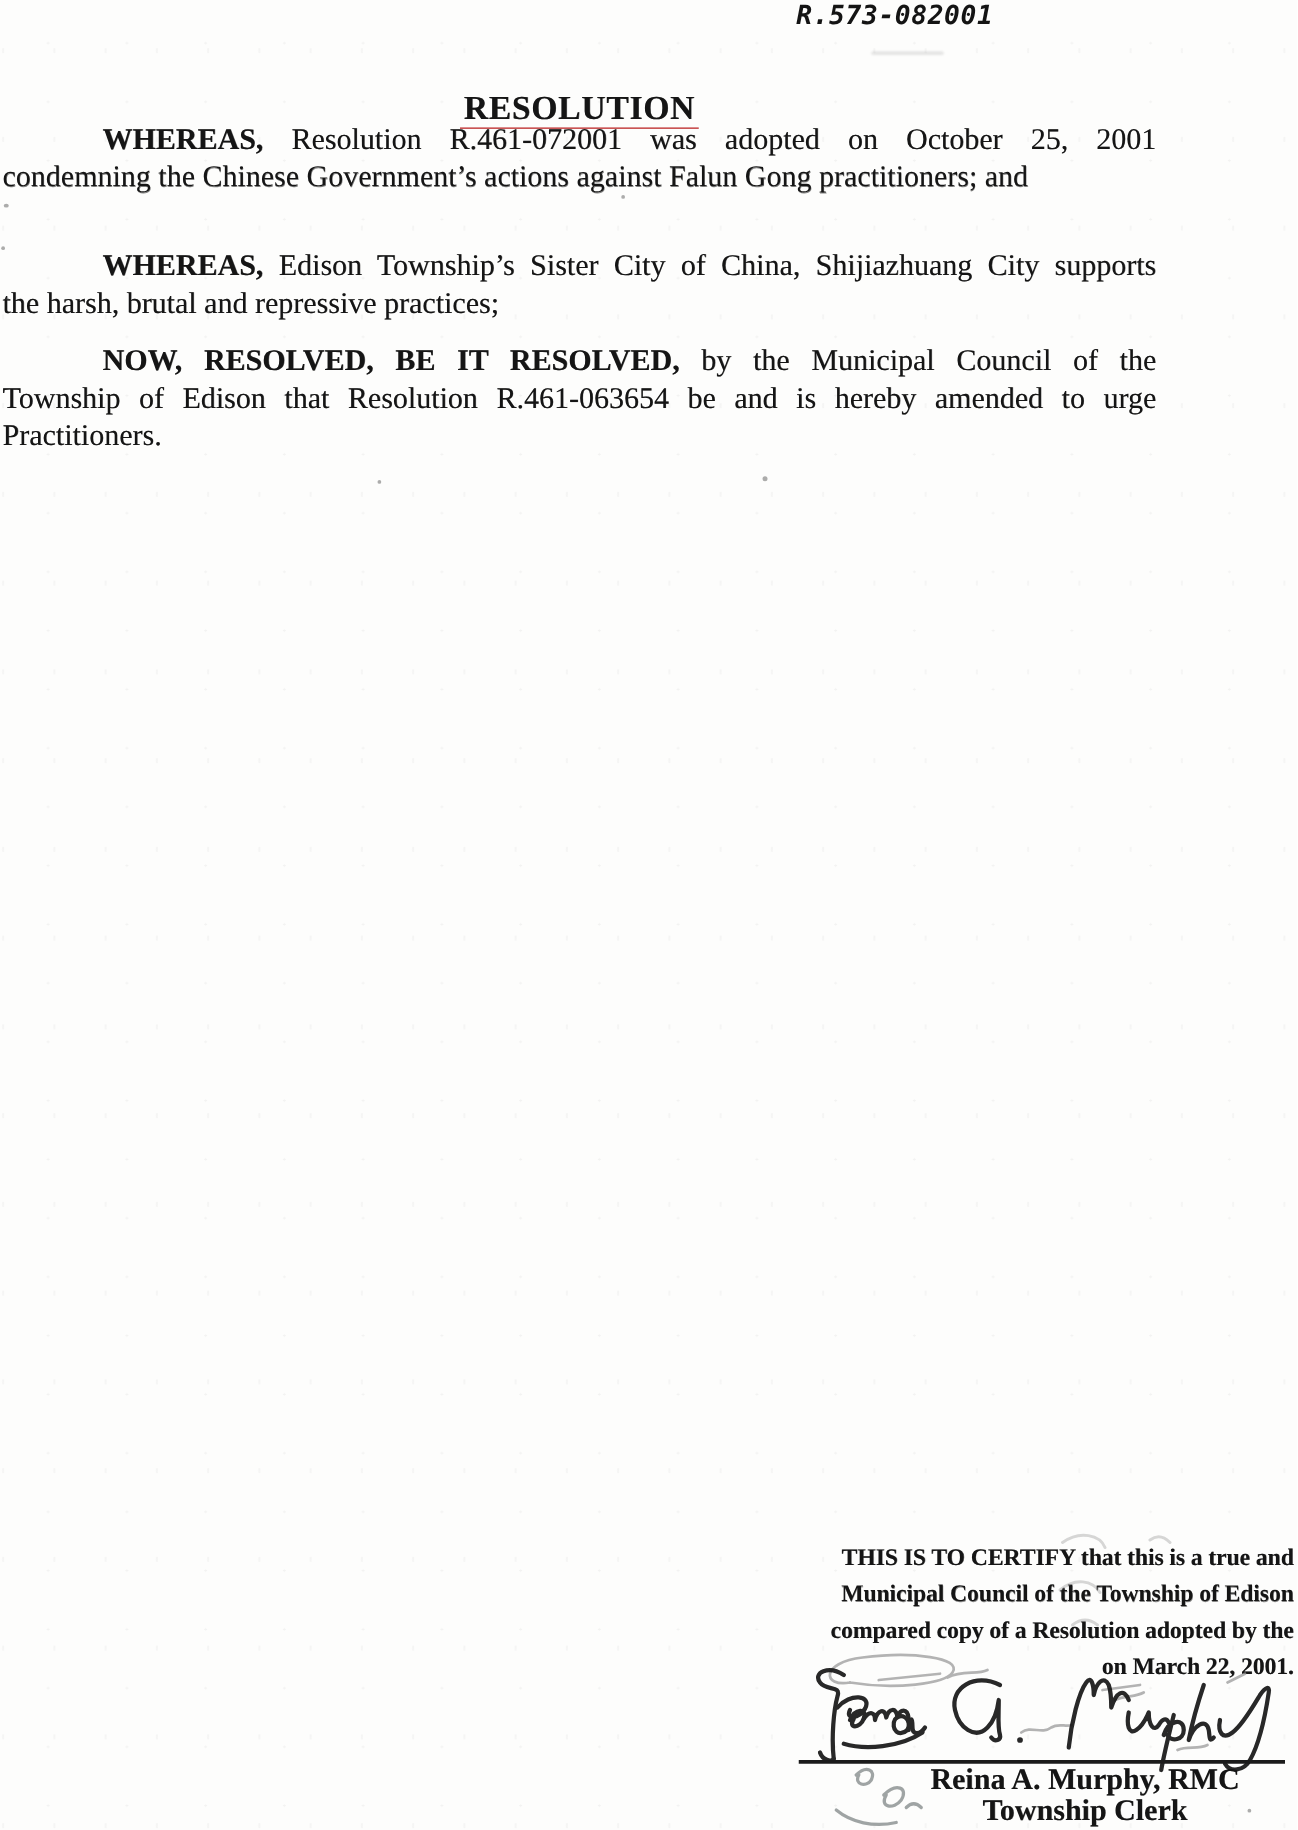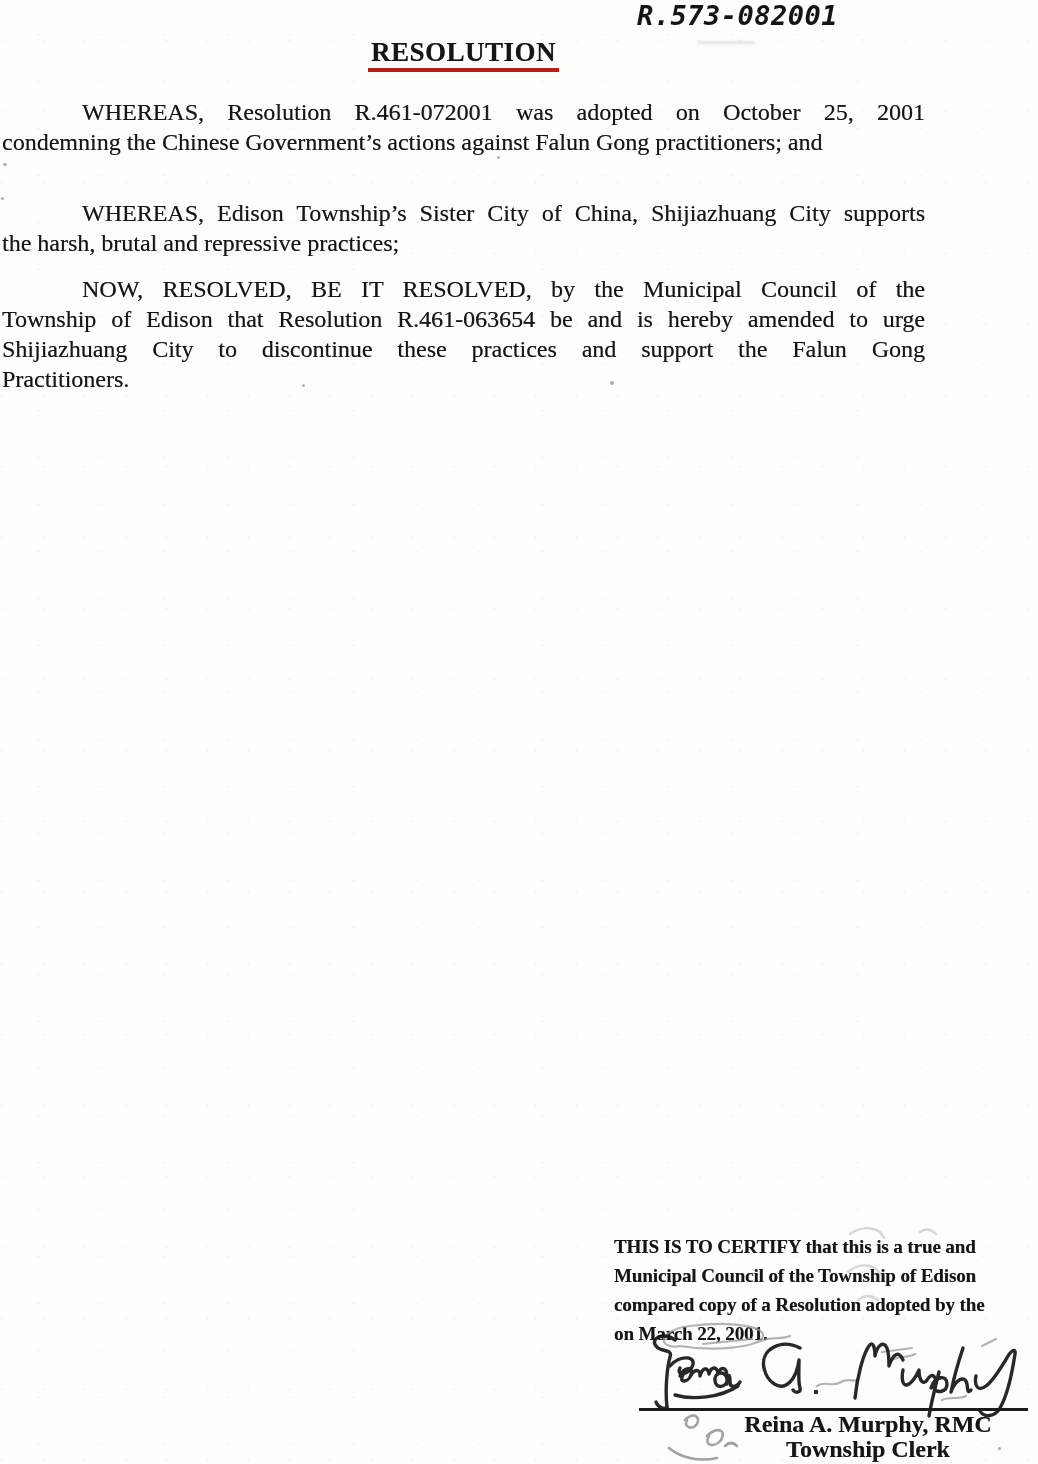--- a/index.html
+++ b/index.html
@@ -18,49 +18,50 @@
       radial-gradient(rgba(40,40,40,0.05) 1px, transparent 1.2px),
       radial-gradient(rgba(60,60,60,0.04) 1px, transparent 1.2px);
     background-size:63px 47px, 41px 71px;
     background-position:7px 11px, 23px 5px;
   }
 
   .doc-number {
     position:absolute; left:637px; top:0px;
     font-family:"DejaVu Sans Mono", monospace;
     font-style:italic; font-weight:700;
-    font-size:27px; letter-spacing:0.5px;
+    font-size:21px; letter-spacing:0.5px;
     color:#141414;
   }
   .num-smudge {
     position:absolute; left:697px; top:41px; width:58px; height:3px;
     background:#777; opacity:0.18; filter:blur(1px); border-radius:2px;
   }
 
   .title-row { position:absolute; left:2px; top:37px; width:923px; text-align:center; }
   .title {
     display:inline-block;
     font-size:27px; font-weight:700; letter-spacing:0.5px;
     line-height:30px;
-    border-bottom:4px solid #b91c1c;
+    border-bottom:1px solid #b91c1c;
     padding:0 3px 1px 3px;
     text-shadow:0.3px 0.2px 0 rgba(0,0,0,0.5);
+    margin-top:34px;
   }
 
   .para { position:absolute; left:2px; width:923px; }
   .pline {
     font-size:24px; line-height:30px; min-height:30px;
     text-shadow:0.3px 0.2px 0 rgba(0,0,0,0.5);
     white-space:normal;
   }
   .just { text-align:justify; text-align-last:justify; -moz-text-align-last:justify; }
   .indent { text-indent:80px; }
-  .b { font-weight:400; }
+  .b { font-weight:700; }
 
-  .cert { position:absolute; left:614px; top:1232px; width:392px; }
+  .cert { position:absolute; left:643px; top:1232px; width:392px;text-align:right; }
   .cline {
     font-weight:700; font-size:19px; line-height:29px;
     letter-spacing:-0.1px; white-space:nowrap;
     text-shadow:0.3px 0.2px 0 rgba(0,0,0,0.45);
   }
 
   .sig-wrap { position:absolute; left:620px; top:1316px; width:418px; height:106px; }
   .sig-line {
     position:absolute; left:639px; top:1408px; width:389px; height:3px;
     background:#1b1b1b;
@@ -96,21 +97,20 @@
   </div>
 
   <div class="para" style="top:198px">
     <div class="pline just indent"><span class="b">WHEREAS,</span> <span>Edison Township’s Sister City of China, Shijiazhuang City supports</span></div>
     <div class="pline">the harsh, brutal and repressive practices;</div>
   </div>
 
   <div class="para" style="top:274px">
     <div class="pline just indent"><span class="b">NOW, RESOLVED, BE IT RESOLVED,</span> <span>by the Municipal Council of the</span></div>
     <div class="pline just">Township of Edison that Resolution R.461-063654 be and is hereby amended to urge</div>
-    <div class="pline just">Shijiazhuang City to discontinue these practices and support the Falun Gong</div>
     <div class="pline">Practitioners.</div>
   </div>
 
   <div class="cert">
     <div class="cline"><span>THIS IS TO CERTIFY</span> <span>that this is a true and</span></div>
     <div class="cline">Municipal Council of the Township of Edison</div>
     <div class="cline">compared copy of a Resolution adopted by the</div>
     <div class="cline">on March 22, 2001.</div>
   </div>
 

